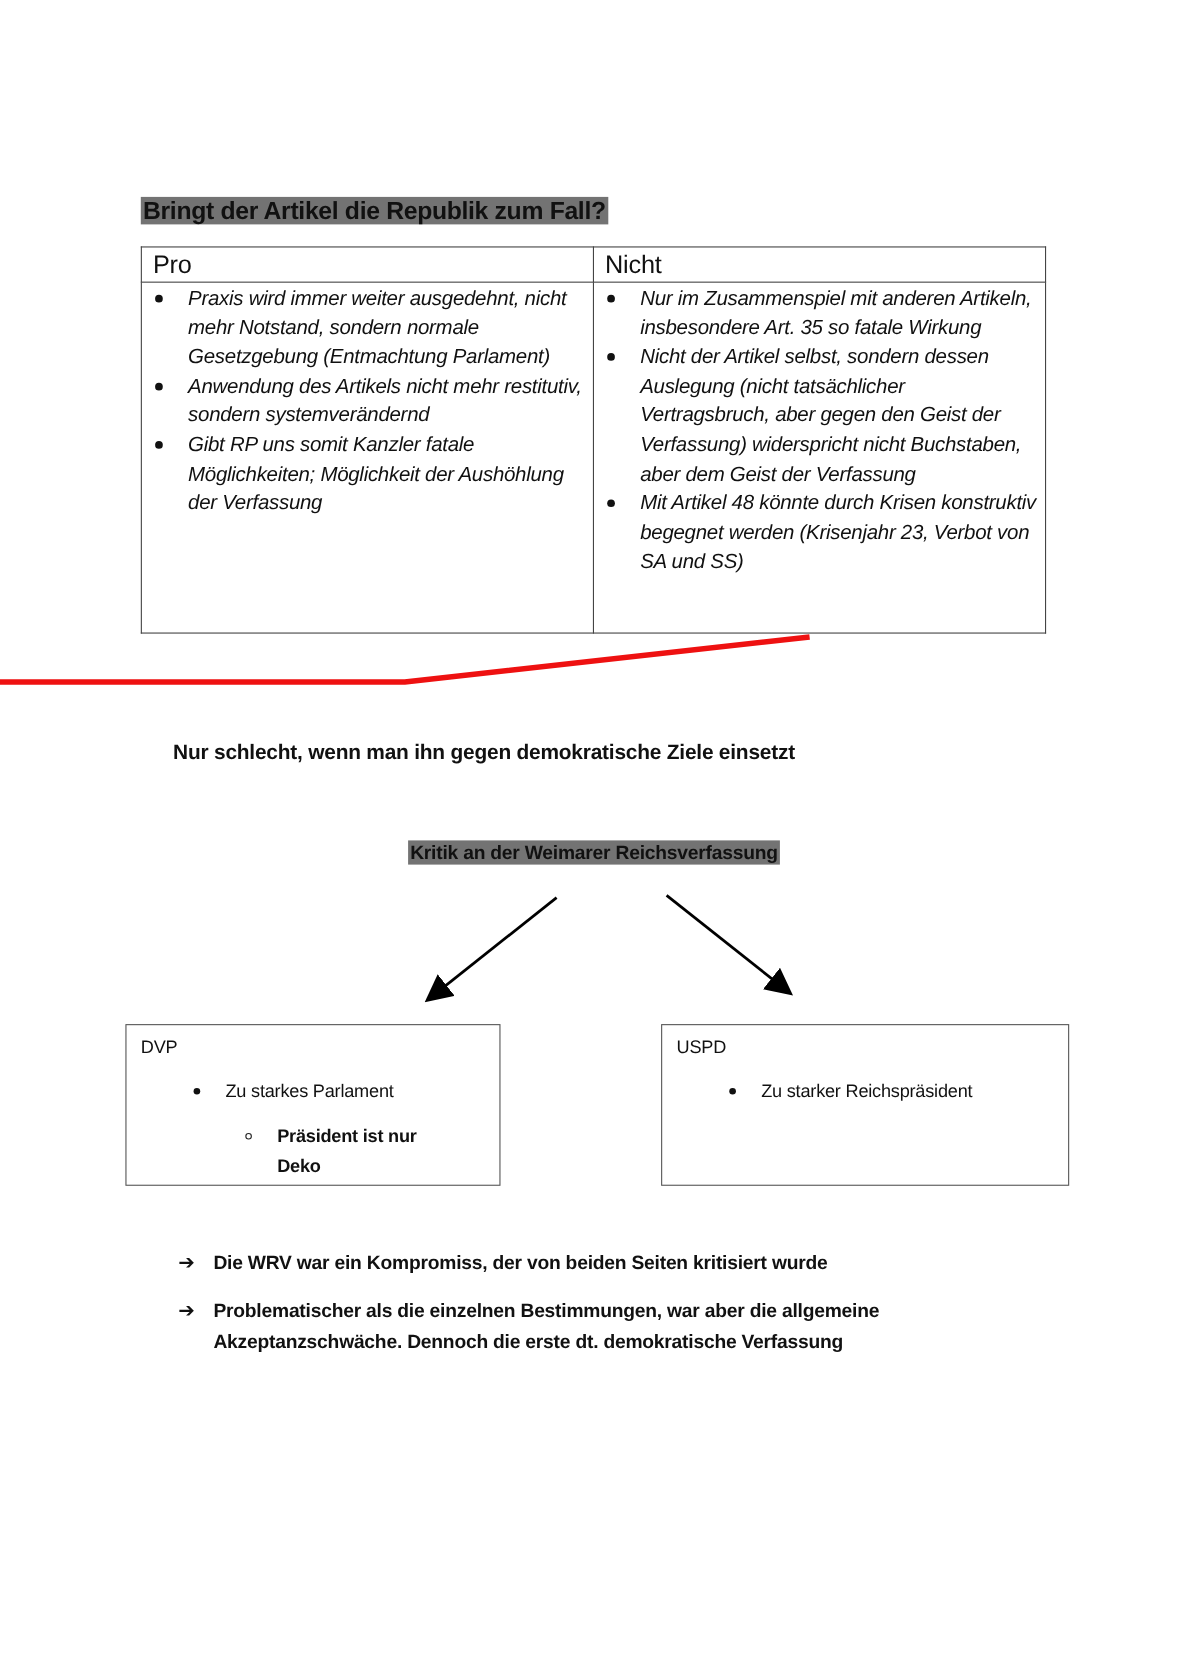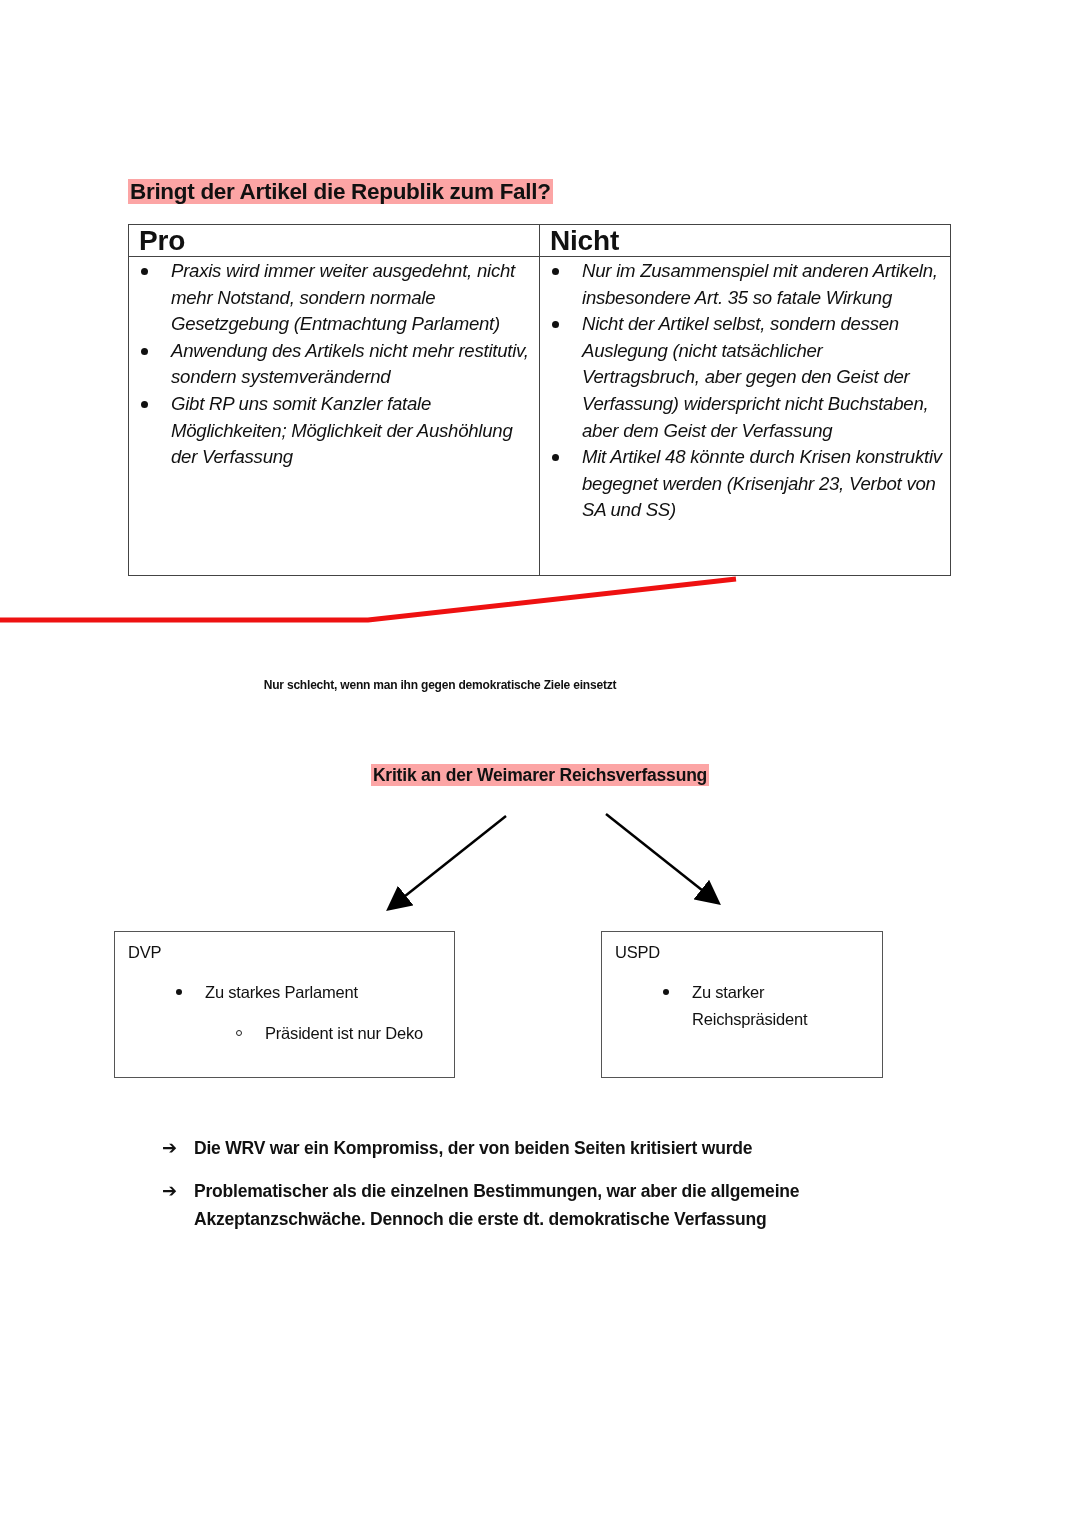--- a/index.html
+++ b/index.html
@@ -11,21 +11,21 @@
       width: 1080px;
       height: 1527px;
       position: relative;
       overflow: hidden;
       font-family: "Liberation Sans", "DejaVu Sans", sans-serif;
       color: #111111;
     }
     .abs { position: absolute; }
 
     .hl {
-      background: #fca5a5;
+      background: #737373;
       padding: 0 2px;
     }
 
     #title1 {
       left: 128px;
       top: 175px;
       font-size: 22.5px;
       font-weight: bold;
       line-height: 34px;
       letter-spacing: -0.3px;
@@ -41,22 +41,22 @@
       table-layout: fixed;
     }
     #procon td, #procon th {
       border: 1.2px solid #444;
       vertical-align: top;
       text-align: left;
       padding: 0;
     }
     #procon th {
       height: 30px;
-      font-size: 28px;
-      font-weight: bold;
+      font-size: 23px;
+      font-weight: normal;
       padding-left: 10px;
       line-height: 31px;
       letter-spacing: -0.2px;
     }
     #procon td {
       font-size: 18.6px;
       line-height: 26.6px;
       letter-spacing: -0.25px;
       font-style: italic;
     }
@@ -83,21 +83,21 @@
     #redline {
       left: 0;
       top: 570px;
     }
 
     #conclusion1 {
       left: 0;
       width: 880px;
       top: 672px;
       text-align: center;
-      font-size: 12px;
+      font-size: 19px;
       font-weight: bold;
       line-height: 26px;
       letter-spacing: -0.2px;
     }
 
     #title2 {
       left: 0;
       width: 1080px;
       top: 762px;
       text-align: center;
@@ -115,21 +115,21 @@
 
     .party-box {
       border: 1.2px solid #555;
       box-sizing: border-box;
       height: 147px;
       font-size: 16.5px;
       line-height: 27px;
       letter-spacing: -0.2px;
     }
     #box-dvp { left: 114px; top: 931px; width: 341px; }
-    #box-uspd { left: 601px; top: 931px; width: 282px; }
+    #box-uspd { left: 601px; top: 931px; width: 371px; }
 
     .party-name {
       position: absolute;
       left: 13px;
       top: 7px;
     }
     .party-item {
       position: absolute;
       left: 90px;
       top: 47px;
@@ -138,23 +138,24 @@
       position: absolute;
       left: -29px;
       top: 10px;
       width: 6px;
       height: 6px;
       border-radius: 50%;
       background: #111;
     }
     .party-sub {
       position: absolute;
-      left: 150px;
+      left: 137px;
       top: 88px;
       width: 170px;
+      font-weight: bold;
     }
     .party-sub .circ {
       position: absolute;
       left: -29px;
       top: 10px;
       width: 6px;
       height: 6px;
       border-radius: 50%;
       border: 1.2px solid #222;
       box-sizing: border-box;

